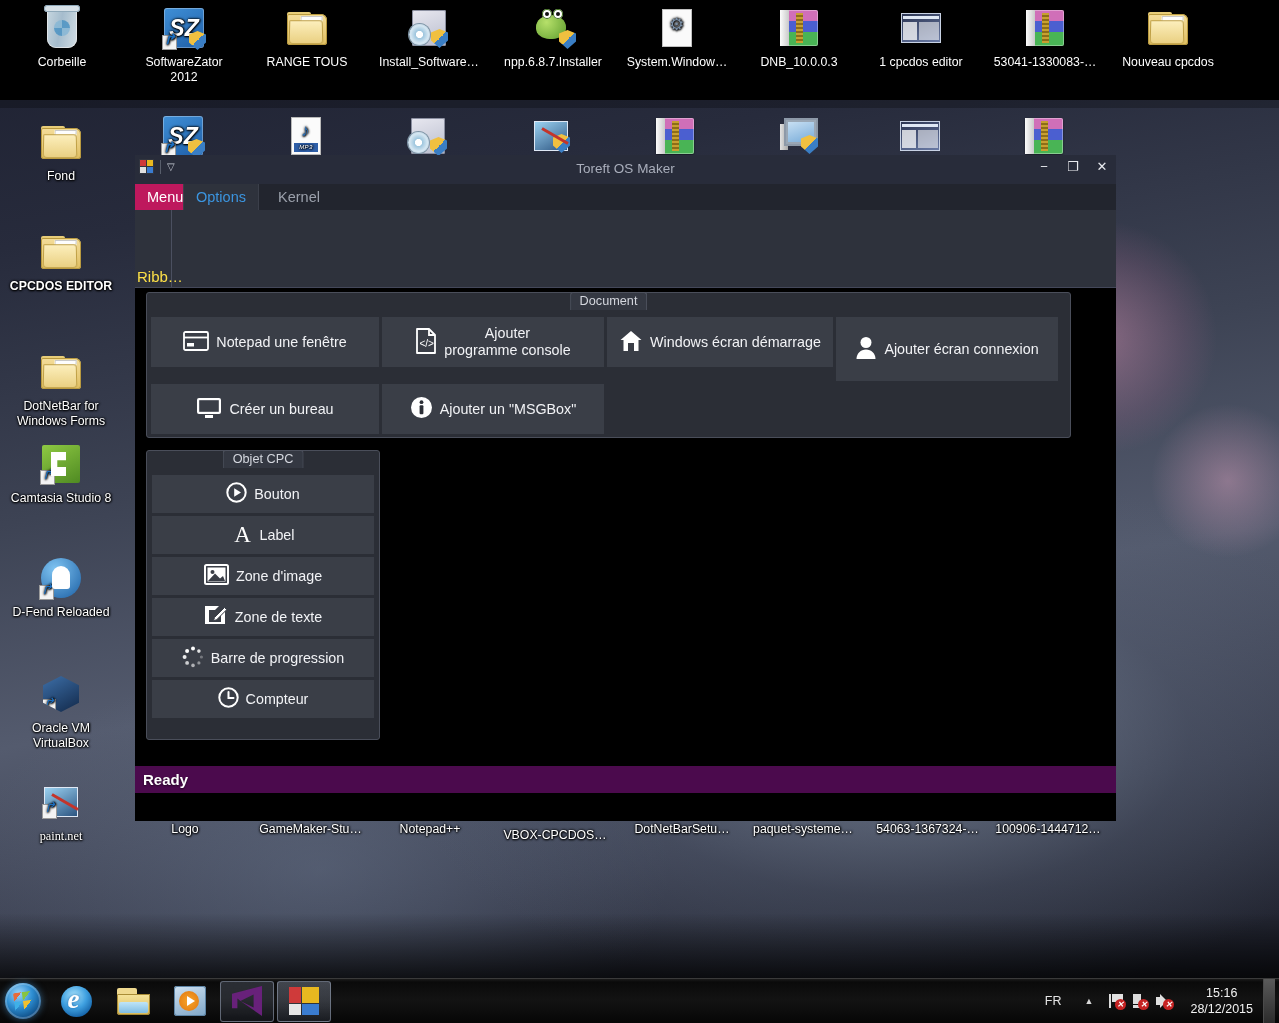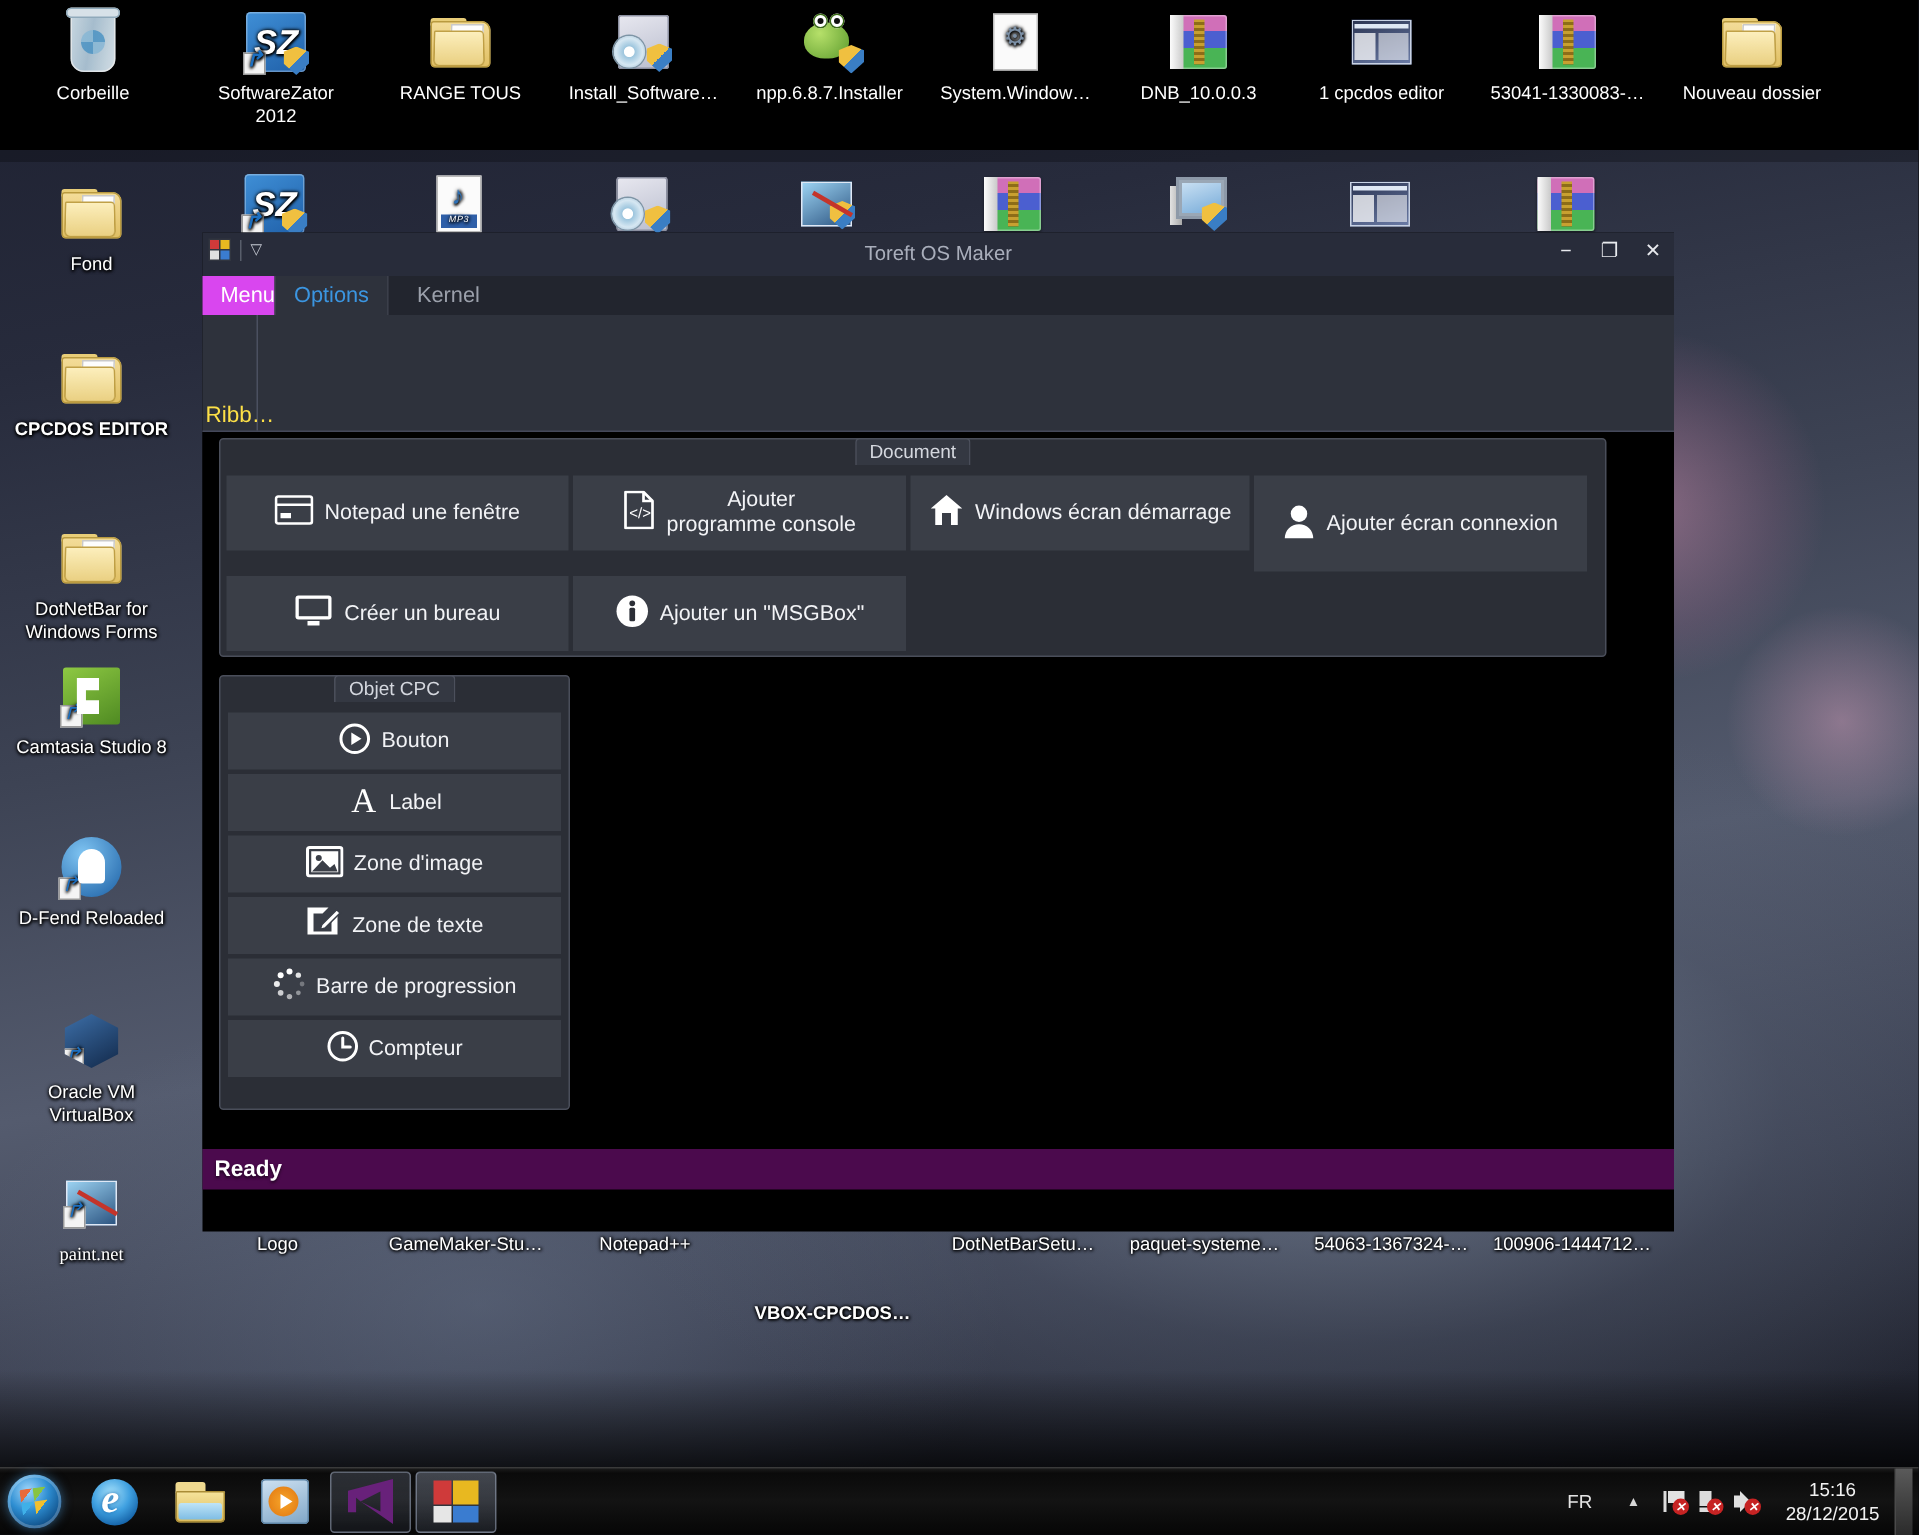--- a/index.html
+++ b/index.html
@@ -111,21 +111,21 @@
   .qat-logo .d { position:absolute; left:8px; top:8px; width:6px; height:6px; background:#3a7cd0; }
   .qat-sep { width:1px; height:14px; background:#585e6b; }
   .qat-arrow { color:#c5c9d2; font-size:10px; line-height:10px; }
   .tb-title { position:absolute; left:0; right:0; top:6px; text-align:center;
     color:#a9aebb; font-size:13.5px; }
   .tb-ctrls { position:absolute; right:6px; top:4px; display:flex; align-items:center; gap:13px; }
   .tb-ctrls div { color:#e8eaee; font-size:13px; width:16px; text-align:center; cursor:default; line-height:16px; }
 
   .tabstrip { position:relative; height: 26px; background:#22252e; }
   .tab { position:absolute; top:0; height:26px; padding:0 12px; line-height:26px; font-size:14.5px; cursor:default; }
-  .tab.active { background:#d946ef; color:#ffffff; left:0; }
+  .tab.active { background:#be185d; color:#ffffff; left:0; }
   .tab.sel { background:#2e323c; color:#3b95e0; left:48px; border-left:1px solid #3b3f4a; border-right:1px solid #3b3f4a; }
   .tab.plain { color:#9ba0ab; left:131px; }
 
   .ribbonarea { position:relative; height: 78px; background:#2e323c; border-bottom:1px solid #44485a; }
   .ribbon-left { position:absolute; left:0; top:0; bottom:0; width:36px; }
   .ribbon-div { position:absolute; left:36px; top:0; bottom:0; width:1px; background:#4b5060; }
   .ribbon-lbl { position:absolute; left:2px; bottom:2px; color:#fde047; font-size:15px; }
 
   .panelzone { position:absolute; left:0; right:0; top:133px; bottom:55px; background:#000; }
 
@@ -309,21 +309,21 @@
       </div>
       <div class="dicon" style="left: 1116px; top: 4px;">
         <span class="glyph">
           <span class="ico ic-folder">
             <i class="tab"></i>
             <i class="back"></i>
             <i class="page"></i>
             <i class="front"></i>
           </span>
         </span>
-        <span class="lbl">Nouveau dossier</span>
+        <span class="lbl">Nouveau cpcdos</span>
       </div>
     </div>
 
   <div id="row2">
       <div class="dicon" style="left: 155px; top: 112px; width: 56px;">
         <span class="glyph">
           <span class="ico ic-sz">SZ<i class="ic-shield"></i><i class="ic-lnk"></i></span>
         </span>
       </div>
       <div class="dicon" style="left: 278px; top: 112px; width: 56px;">
@@ -444,21 +444,21 @@
           </span>
         </span>
         <span class="lbl">paint.net</span>
       </div>
     </div>
 
   <div id="behindlabels">
       <div class="dicon" style="left: 155px; top: 822px; width: 60px;">Logo</div>
       <div class="dicon" style="left: 248px; top: 822px; width: 125px;">GameMaker-Stu…</div>
       <div class="dicon" style="left: 382px; top: 822px; width: 96px;">Notepad++</div>
-      <div class="dicon" style="left: 494px; top: 868px; width: 122px; font-weight: bold;">VBOX-CPCDOS…</div>
+      <div class="dicon" style="left: 494px; top: 828px; width: 122px;">VBOX-CPCDOS…</div>
       <div class="dicon" style="left: 618px; top: 822px; width: 128px;">DotNetBarSetu…</div>
       <div class="dicon" style="left: 742px; top: 822px; width: 122px;">paquet-systeme…</div>
       <div class="dicon" style="left: 860px; top: 822px; width: 135px;">54063-1367324-…</div>
       <div class="dicon" style="left: 984px; top: 822px; width: 128px;">100906-1444712…</div>
     </div>
 </div>
 
 <div id="app">
 
   <div class="titlebar">

